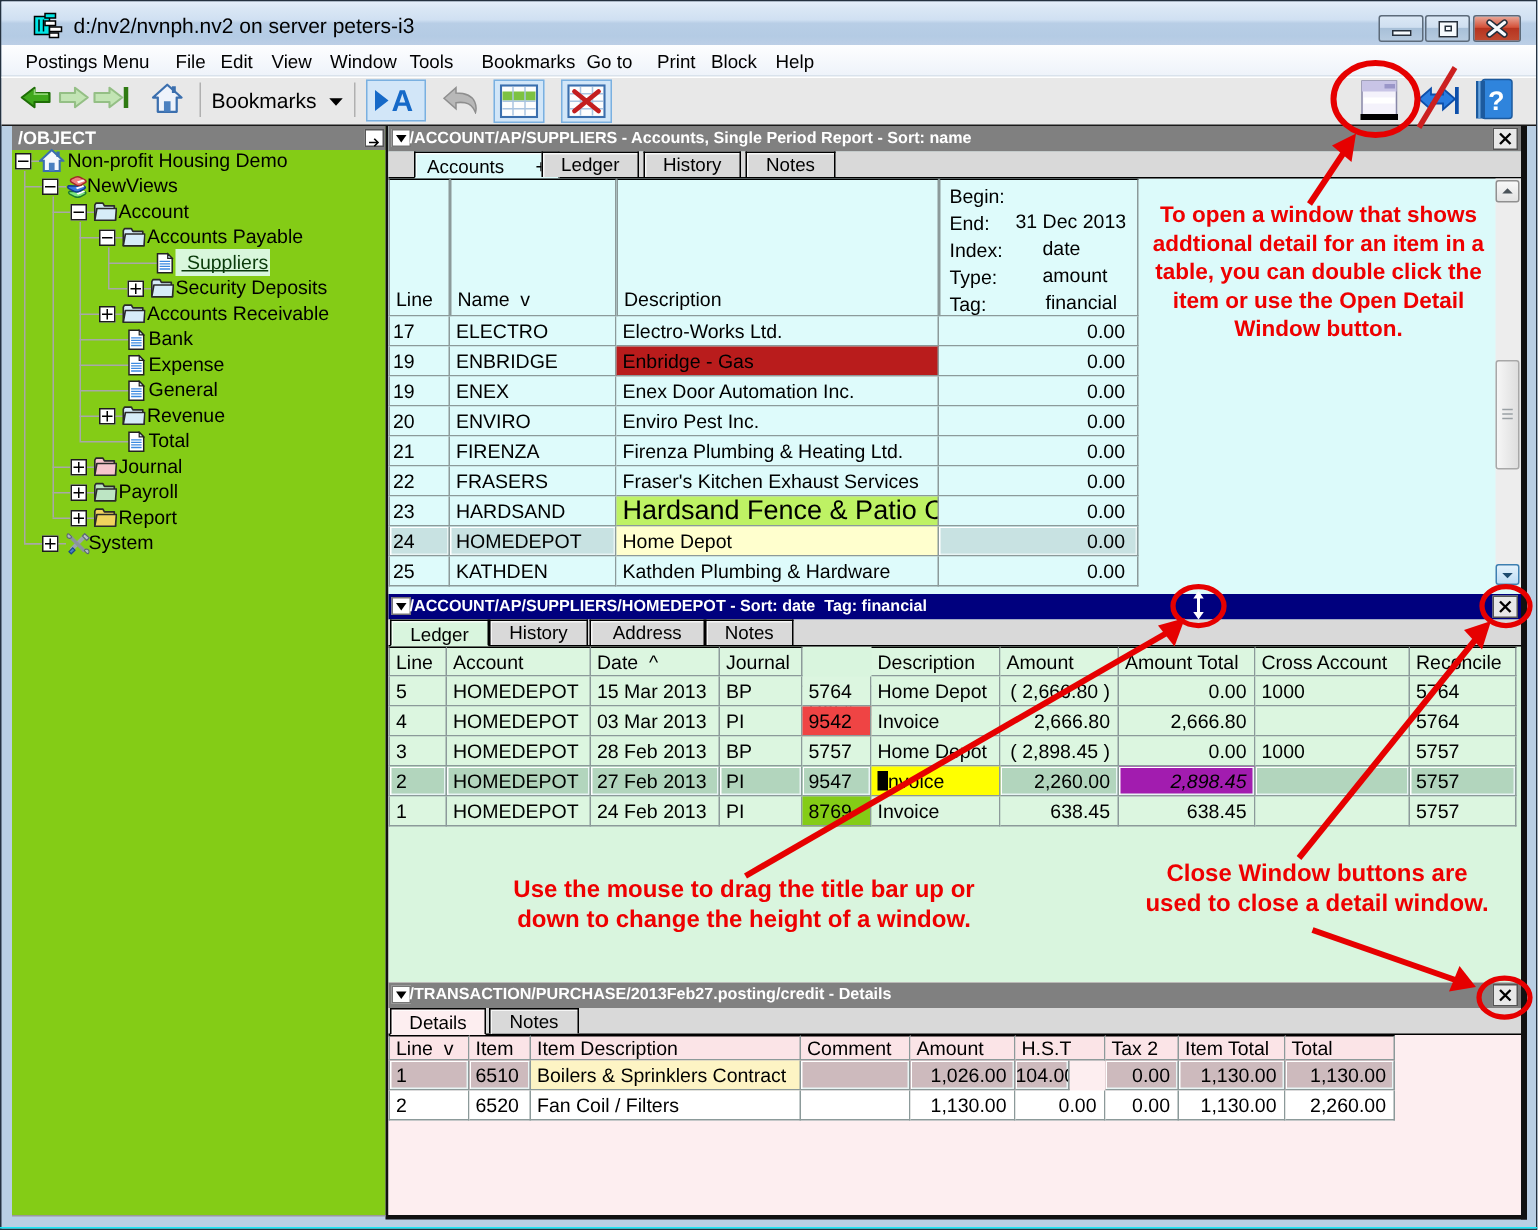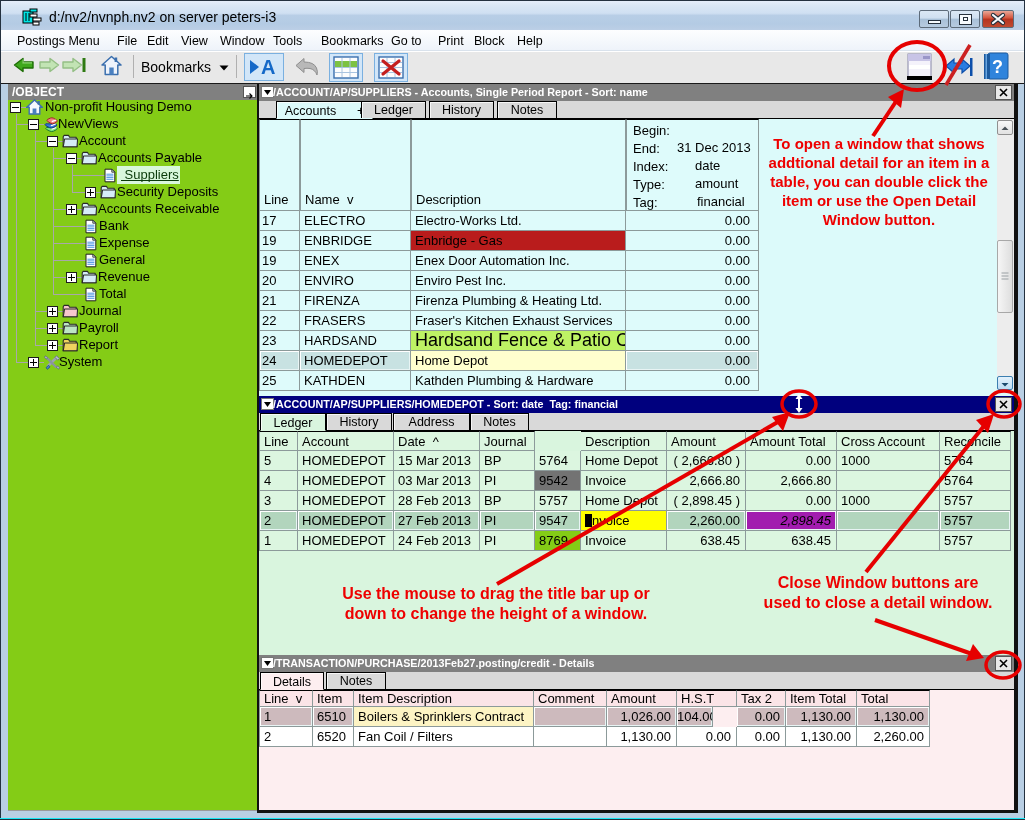--- a/index.html
+++ b/index.html
@@ -488,21 +488,21 @@
       <div class="cell" style="left:276px;top:20px;width:46px;height:20px;background:#dcf6e0;padding-left:4px;font-size:13px;border:1px solid #8c9a9a;border-top:none;border-left:none;line-height:19px;">5764</div>
       <div class="cell" style="left:322px;top:20px;width:86px;height:20px;background:#dcf6e0;padding-left:4px;font-size:13px;border:1px solid #8c9a9a;border-top:none;border-left:none;line-height:19px;">Home Depot</div>
       <div class="cell" style="left:408px;top:20px;width:79px;height:20px;background:#dcf6e0;text-align:right;padding-right:5px;font-size:13px;border:1px solid #8c9a9a;border-top:none;border-left:none;line-height:19px;">( 2,666.80 )</div>
       <div class="cell" style="left:487px;top:20px;width:91px;height:20px;background:#dcf6e0;text-align:right;padding-right:5px;font-size:13px;border:1px solid #8c9a9a;border-top:none;border-left:none;line-height:19px;">0.00</div>
       <div class="cell" style="left:578px;top:20px;width:103px;height:20px;background:#dcf6e0;padding-left:4px;font-size:13px;border:1px solid #8c9a9a;border-top:none;border-left:none;line-height:19px;">1000</div>
       <div class="cell" style="left:681px;top:20px;width:71px;height:20px;background:#dcf6e0;padding-left:4px;font-size:13px;border:1px solid #8c9a9a;border-top:none;border-left:none;line-height:19px;">5764</div>
       <div class="cell" style="left:0px;top:40px;width:39px;height:20px;background:#dcf6e0;padding-left:4px;font-size:13px;border:1px solid #8c9a9a;border-top:none;line-height:19px;">4</div>
       <div class="cell" style="left:39px;top:40px;width:96px;height:20px;background:#dcf6e0;padding-left:4px;font-size:13px;border:1px solid #8c9a9a;border-top:none;border-left:none;line-height:19px;">HOMEDEPOT</div>
       <div class="cell" style="left:135px;top:40px;width:86px;height:20px;background:#dcf6e0;padding-left:4px;font-size:13px;border:1px solid #8c9a9a;border-top:none;border-left:none;line-height:19px;">03 Mar 2013</div>
       <div class="cell" style="left:221px;top:40px;width:55px;height:20px;background:#dcf6e0;padding-left:4px;font-size:13px;border:1px solid #8c9a9a;border-top:none;border-left:none;line-height:19px;">PI</div>
-      <div class="cell" style="left:276px;top:40px;width:46px;height:20px;background:#737373;padding-left:4px;font-size:13px;border:1px solid #8c9a9a;border-top:none;border-left:none;line-height:19px;">9542</div>
+      <div class="cell" style="left:276px;top:40px;width:46px;height:20px;background:#ef4444;padding-left:4px;font-size:13px;border:1px solid #8c9a9a;border-top:none;border-left:none;line-height:19px;">9542</div>
       <div class="cell" style="left:322px;top:40px;width:86px;height:20px;background:#dcf6e0;padding-left:4px;font-size:13px;border:1px solid #8c9a9a;border-top:none;border-left:none;line-height:19px;">Invoice</div>
       <div class="cell" style="left:408px;top:40px;width:79px;height:20px;background:#dcf6e0;text-align:right;padding-right:5px;font-size:13px;border:1px solid #8c9a9a;border-top:none;border-left:none;line-height:19px;">2,666.80</div>
       <div class="cell" style="left:487px;top:40px;width:91px;height:20px;background:#dcf6e0;text-align:right;padding-right:5px;font-size:13px;border:1px solid #8c9a9a;border-top:none;border-left:none;line-height:19px;">2,666.80</div>
       <div class="cell" style="left:578px;top:40px;width:103px;height:20px;background:#dcf6e0;padding-left:4px;font-size:13px;border:1px solid #8c9a9a;border-top:none;border-left:none;line-height:19px;"></div>
       <div class="cell" style="left:681px;top:40px;width:71px;height:20px;background:#dcf6e0;padding-left:4px;font-size:13px;border:1px solid #8c9a9a;border-top:none;border-left:none;line-height:19px;">5764</div>
       <div class="cell" style="left:0px;top:60px;width:39px;height:20px;background:#dcf6e0;padding-left:4px;font-size:13px;border:1px solid #8c9a9a;border-top:none;line-height:19px;">3</div>
       <div class="cell" style="left:39px;top:60px;width:96px;height:20px;background:#dcf6e0;padding-left:4px;font-size:13px;border:1px solid #8c9a9a;border-top:none;border-left:none;line-height:19px;">HOMEDEPOT</div>
       <div class="cell" style="left:135px;top:60px;width:86px;height:20px;background:#dcf6e0;padding-left:4px;font-size:13px;border:1px solid #8c9a9a;border-top:none;border-left:none;line-height:19px;">28 Feb 2013</div>
       <div class="cell" style="left:221px;top:60px;width:55px;height:20px;background:#dcf6e0;padding-left:4px;font-size:13px;border:1px solid #8c9a9a;border-top:none;border-left:none;line-height:19px;">BP</div>
       <div class="cell" style="left:276px;top:60px;width:46px;height:20px;background:#dcf6e0;padding-left:4px;font-size:13px;border:1px solid #8c9a9a;border-top:none;border-left:none;line-height:19px;">5757</div>

